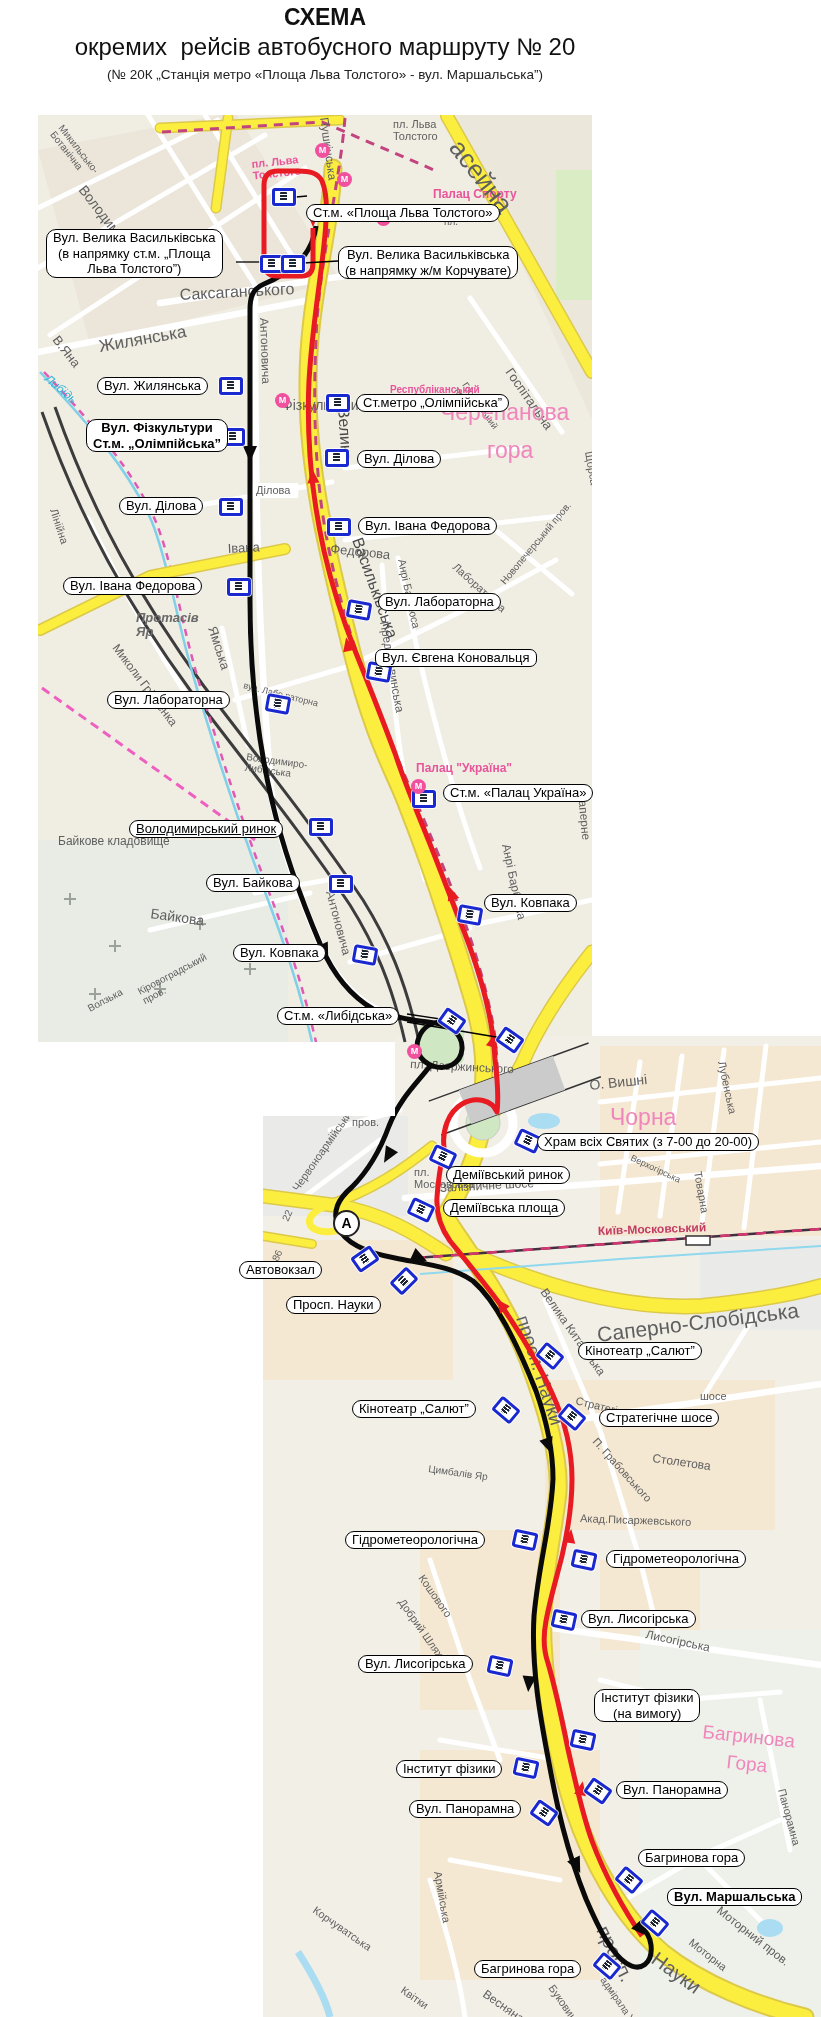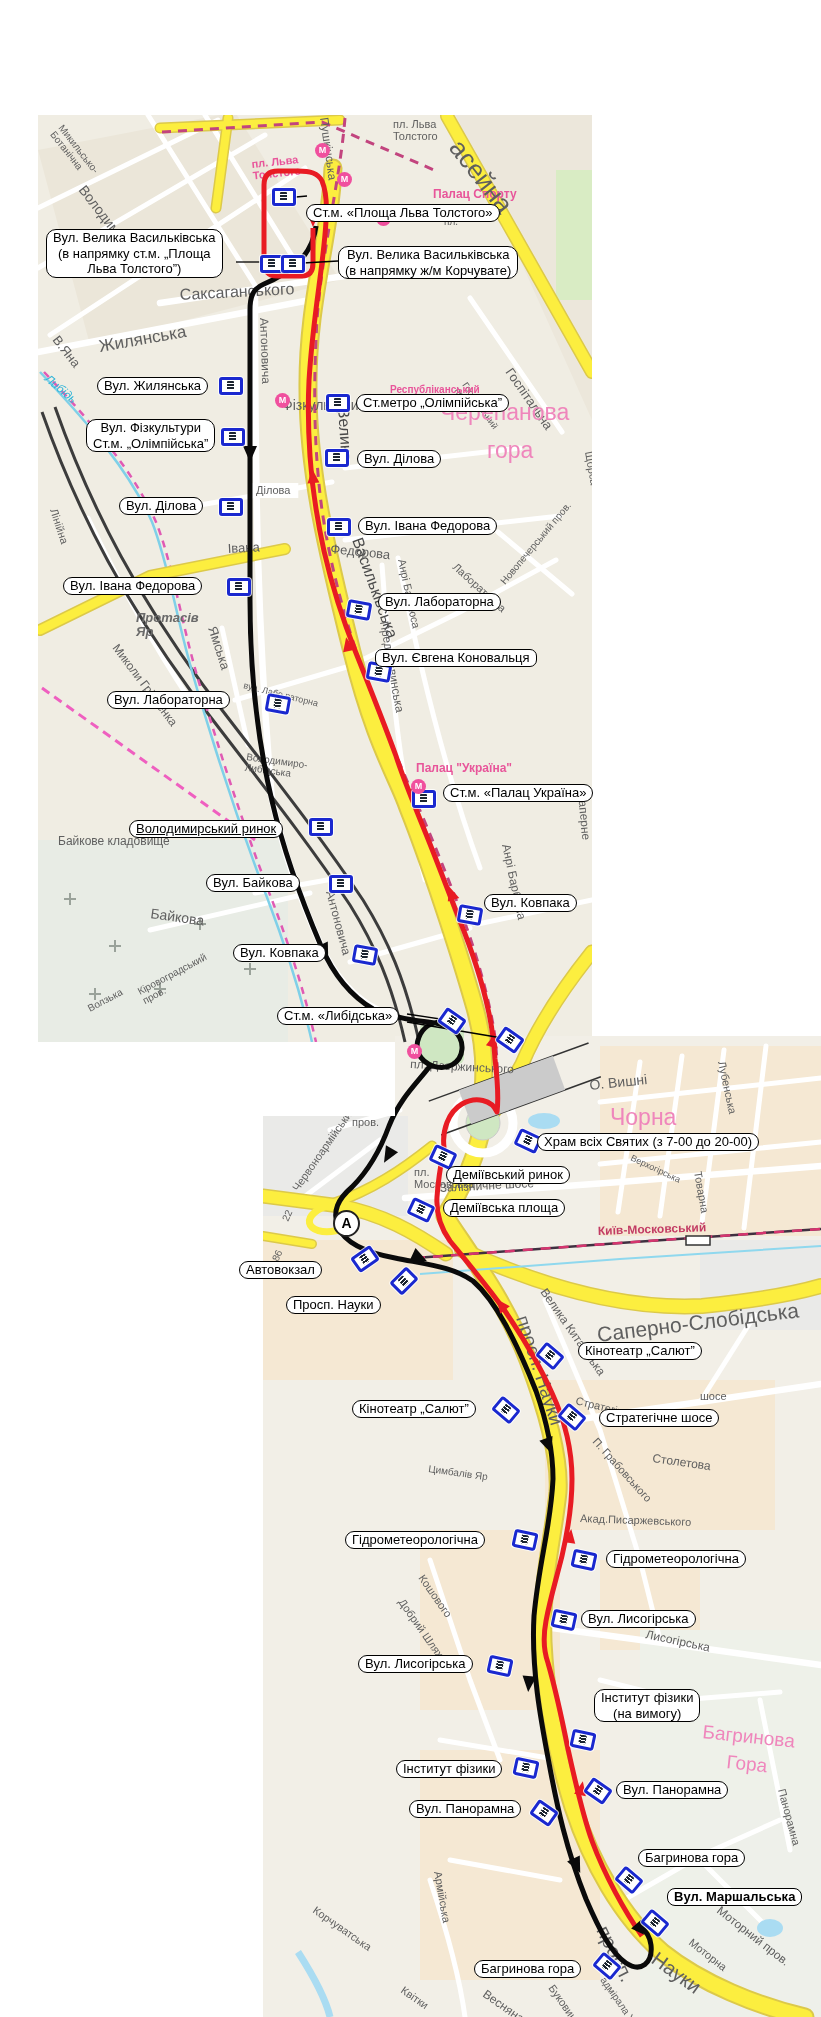--- a/index.html
+++ b/index.html
@@ -36,20 +36,25 @@
   .cas{fill:none;stroke:var(--road-casing);stroke-linecap:round;stroke-linejoin:round;}
   .yel{fill:none;stroke:var(--road-yellow);stroke-linecap:round;stroke-linejoin:round;}
   .st{fill:none;stroke:#fff;stroke-width:5;stroke-linecap:round;stroke-linejoin:round;}
   .st6{stroke-width:6.5;}
 </style>
 </head>
 <body>
 
 <div class="page">
 
+  <div class="titleblock">
+    <div class="t1">СХЕМА</div>
+    <div class="t2">окремих  рейсів автобусного маршруту № 20</div>
+    <div class="t3">(№ 20К „Станція метро «Площа Льва Толстого» - вул. Маршальська”)</div>
+  </div>
 
   <svg id="basesvg" width="821" height="2017">
     <defs>
       <clipPath id="mapclip">
         <rect x="38" y="115" width="554" height="927"></rect>
         <rect x="395" y="1036" width="426" height="90"></rect>
         <rect x="263" y="1116" width="558" height="901"></rect>
       </clipPath>
       <path id="rdMain1" d="M333,168 C330,240 307,300 308,390 C308,470 326,548 352,652 C375,745 398,778 408,808 C428,858 458,948 475,1008 C481,1030 486,1058 483,1090 L483,1123"></path>
       <path id="rdMain2" d="M483,1123 C476,1160 460,1192 445,1216"></path>
@@ -370,21 +375,21 @@
       <div class="avok" style="left: 333px; top: 1210px;">А</div>
     </div>
   <div class="labellayer" id="labels">
       <div class="stop-label" style="left: 306px; top: 204px;">Ст.м. «Площа Льва Толстого»</div>
       <div class="stop-label" style="left: 46px; top: 229px;">Вул. Велика Васильківська
 (в напрямку ст.м. „Площа
 Льва Толстого”)</div>
       <div class="stop-label" style="left: 338px; top: 246px;">Вул. Велика Васильківська
 (в напрямку ж/м Корчувате)</div>
       <div class="stop-label" style="left: 97px; top: 377px;">Вул. Жилянська</div>
-      <div class="stop-label" style="left: 86px; top: 419px;">Вул. Фізкультури
+      <div class="stop-label" style="left: 86px; top: 419px; font-weight: bold;">Вул. Фізкультури
 Ст.м. „Олімпійська”</div>
       <div class="stop-label" style="left: 356px; top: 394px;">Ст.метро „Олімпійська”</div>
       <div class="stop-label" style="left: 357px; top: 450px;">Вул. Ділова</div>
       <div class="stop-label" style="left: 119px; top: 497px;">Вул. Ділова</div>
       <div class="stop-label" style="left: 358px; top: 517px;">Вул. Івана Федорова</div>
       <div class="stop-label" style="left: 63px; top: 577px;">Вул. Івана Федорова</div>
       <div class="stop-label" style="left: 378px; top: 593px;">Вул. Лабораторна</div>
       <div class="stop-label" style="left: 375px; top: 649px; border-radius: 7px;">Вул. Євгена Коновальця</div>
       <div class="stop-label" style="left: 107px; top: 691px;">Вул. Лабораторна</div>
       <div class="stop-label" style="left: 443px; top: 784px;">Ст.м. «Палац Україна»</div>

